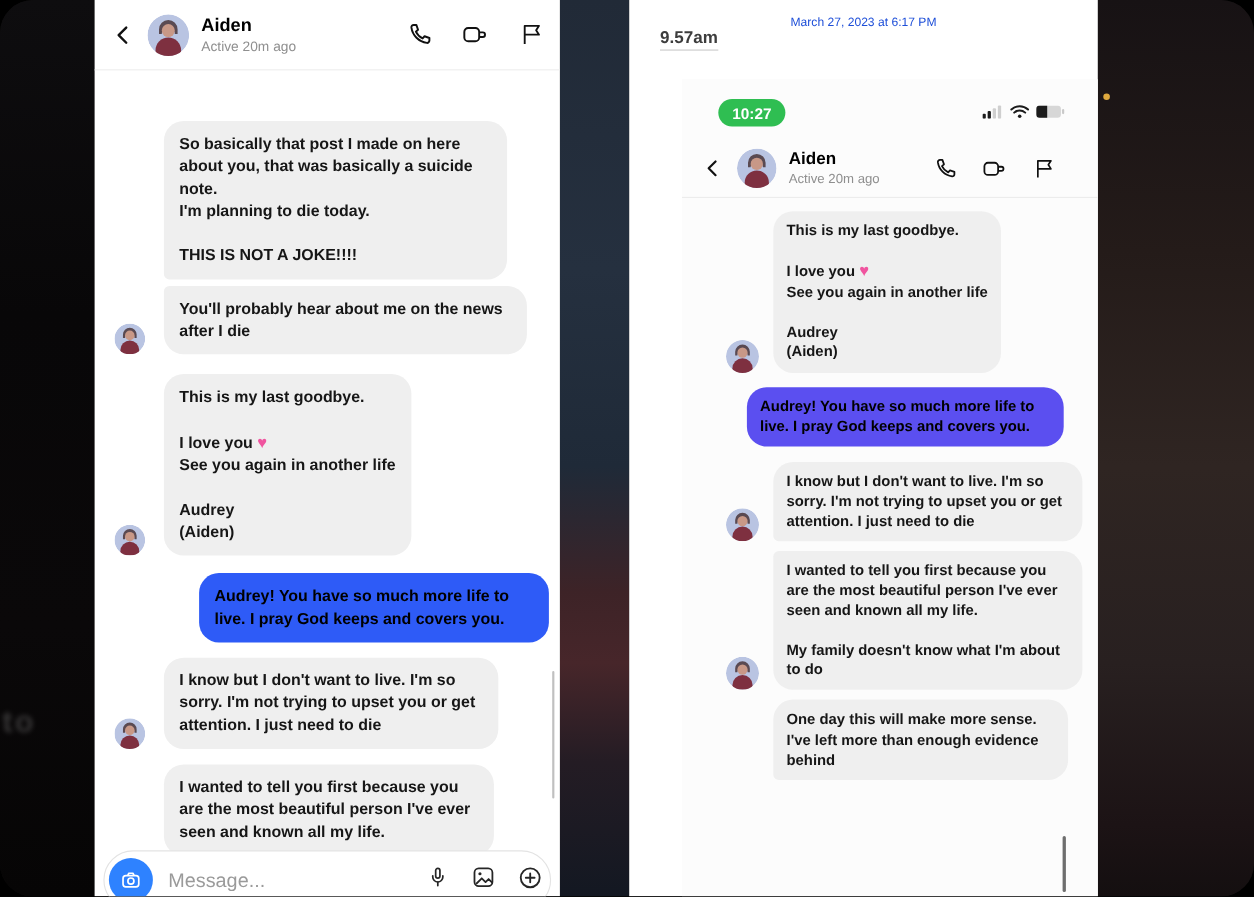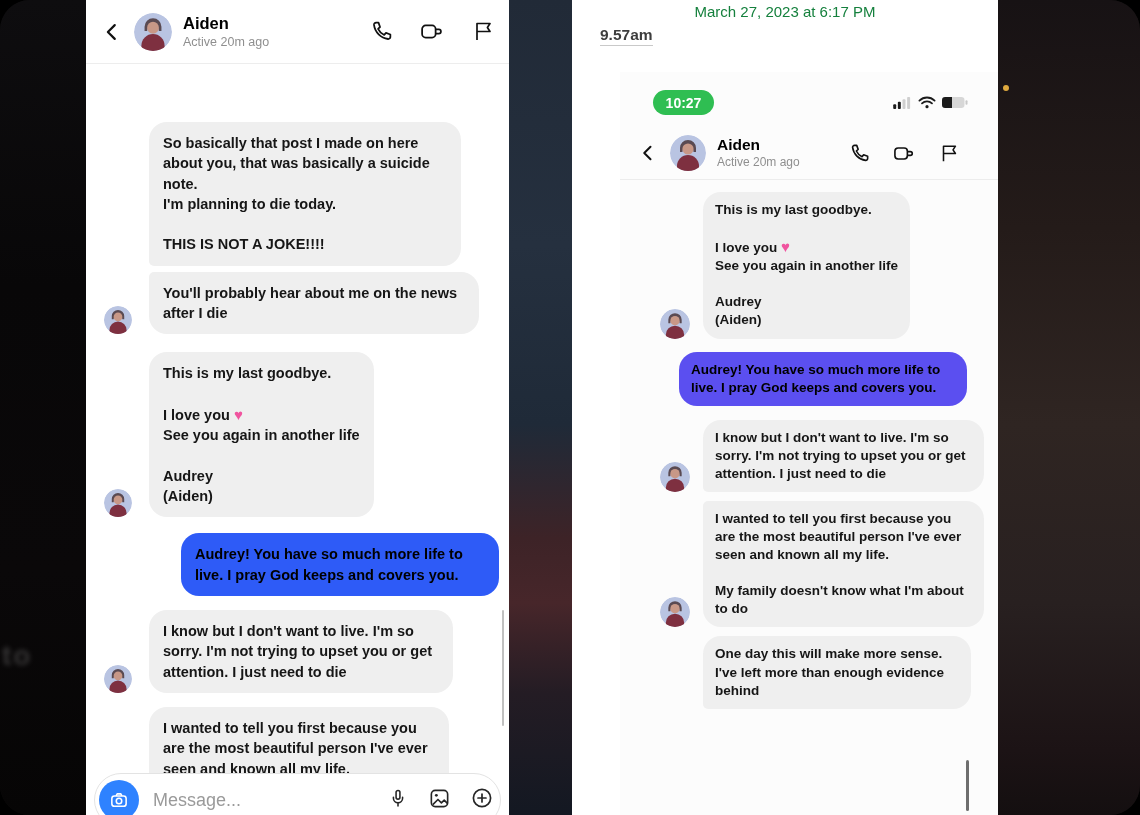--- a/index.html
+++ b/index.html
@@ -33,39 +33,39 @@
   .avatar-slot{width:28px;margin-right:17px;flex:0 0 auto;}
   .msg-avatar{width:28px;height:28px;}
   .bubble{background:#efefef;color:#161616;font-size:14.5px;font-weight:600;line-height:1.4;
           padding:11px 14px;border-radius:18px;white-space:pre-line;box-sizing:border-box;}
   .bubble .heart{color:#f0549f;font-size:15px;}
   .out .bubble{margin-left:auto;color:#000000;}
   .panel-left .out .bubble{background:#2e5bf7;}
   .rad-bl{border-bottom-left-radius:5px;}
   .rad-tl{border-top-left-radius:5px;}
   
-  .lm1{margin-top:24px;} .lm1 .bubble{max-width:312px;}
+  .lm1{margin-top:12px;} .lm1 .bubble{max-width:312px;}
   .lm2{margin-top:6px;}  .lm2 .bubble{max-width:330px;}
   .lm3{margin-top:18px;} .lm3 .bubble{max-width:252px;}
   .lm4{margin-top:16px;} .lm4 .bubble{max-width:318px;}
   .lm5{margin-top:14px;} .lm5 .bubble{max-width:304px;}
   .lm6{margin-top:14px;} .lm6 .bubble{max-width:300px;}
   
   .composer{position:absolute;left:8px;right:8px;bottom:-12px;height:54px;background:#fff;
             border:1px solid #e3e3e3;border-radius:27px;display:flex;align-items:center;padding:0 14px 0 4px;box-sizing:border-box;}
   .cam-btn{width:40px;height:40px;border-radius:50%;background:#2e82ff;display:flex;align-items:center;justify-content:center;flex:0 0 auto;}
   .composer input{border:none;outline:none;flex:1;margin-left:12px;font-size:18px;color:#555;
             font-family:"Liberation Sans","DejaVu Sans",sans-serif;background:transparent;}
   .composer input::placeholder{color:#9a9a9a;}
   .composer-icons{display:flex;align-items:center;gap:19px;}
   .scrollbar{position:absolute;border-radius:2px;}
   .scroll-left{right:5px;top:610px;width:2.5px;height:116px;background:#c0c0c0;}
   .scroll-right{right:29px;top:688px;width:3px;height:51px;background:#6e6e6e;}
   
-  .shot-date{text-align:center;padding-top:3px;font-size:15px;font-weight:500;color:#15803d;}
+  .shot-date{text-align:center;padding-top:15px;font-size:11px;font-weight:500;color:#1d4ed8;}
   .annotation{position:absolute;left:28px;top:26px;font-size:15.5px;font-weight:600;color:#3d3d3d;
               border-bottom:1px solid #c9c9c9;padding-bottom:1px;}
   .inner-shot{position:absolute;left:0;right:0;top:72px;bottom:0;background:#fcfcfc;margin-left:48px;}
   .status-pill{position:absolute;left:33px;top:18px;width:61px;height:25px;border-radius:13px;background:#2fbe52;
                color:#fff;font-size:14px;font-weight:700;display:flex;align-items:center;justify-content:center;}
   .indicator-dot{position:absolute;left:383px;top:13px;width:6px;height:6px;border-radius:50%;background:#dfa93e;}
   .status-icons{position:absolute;right:30px;top:23px;display:flex;align-items:center;gap:6px;}
   .ig-header{position:absolute;left:0;right:0;top:56px;height:50px;display:flex;align-items:center;
              padding:0 38px 0 16px;box-sizing:border-box;}
   .ig-header .hdr-avatar{width:36px;height:36px;}

